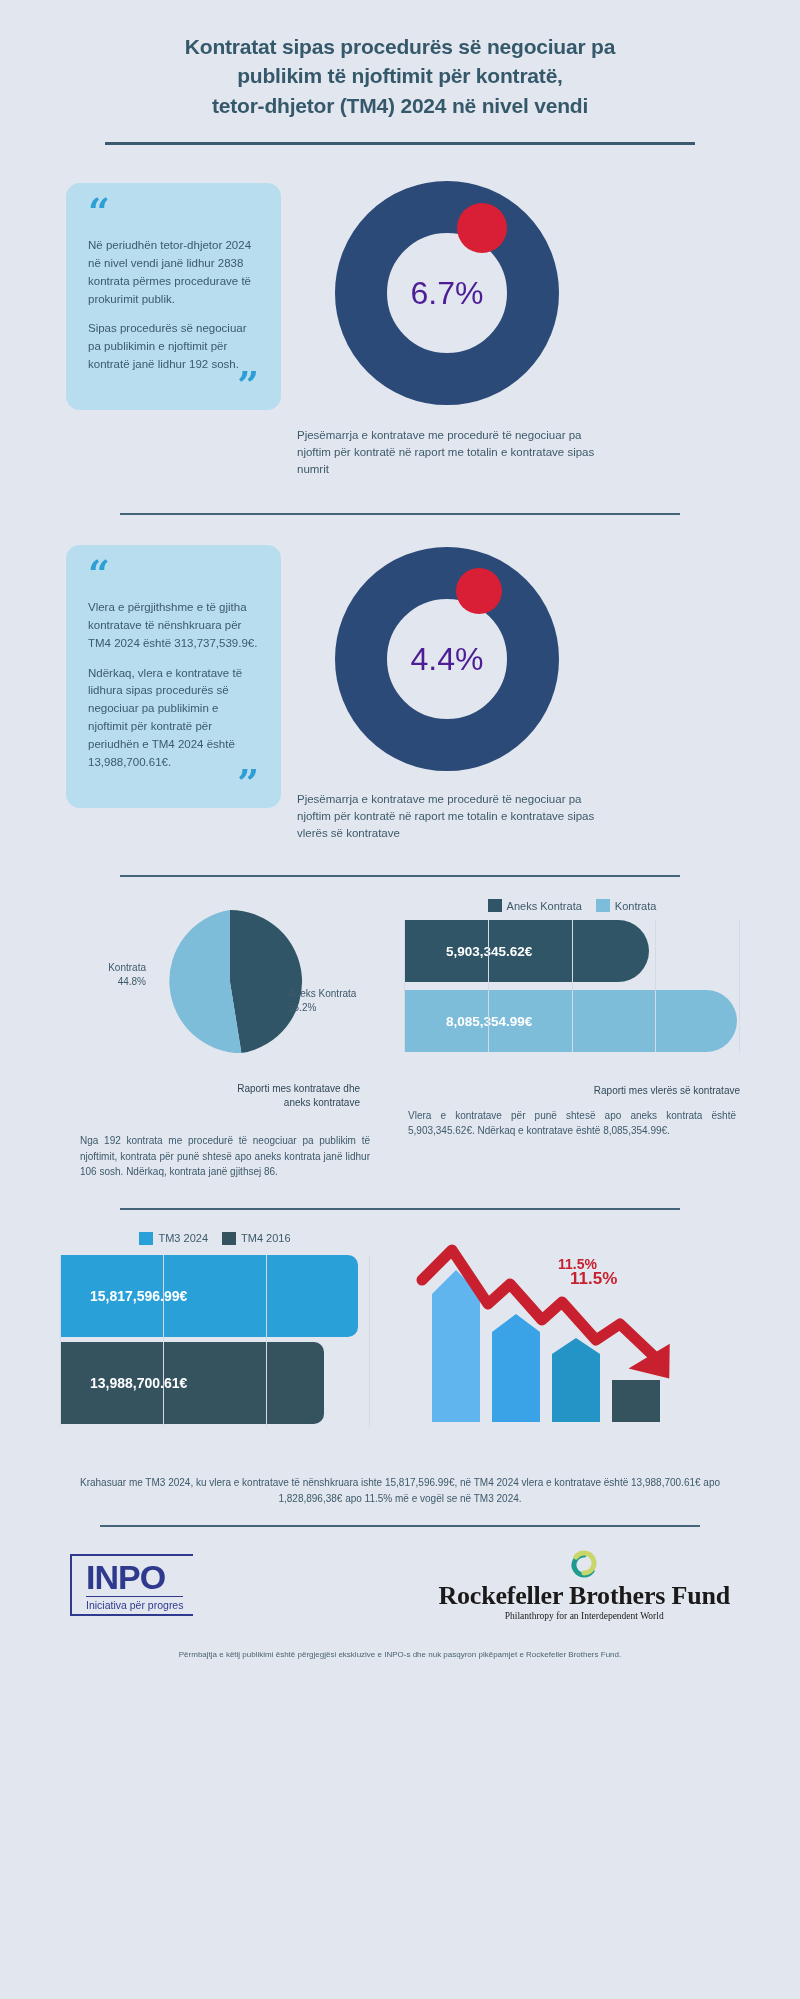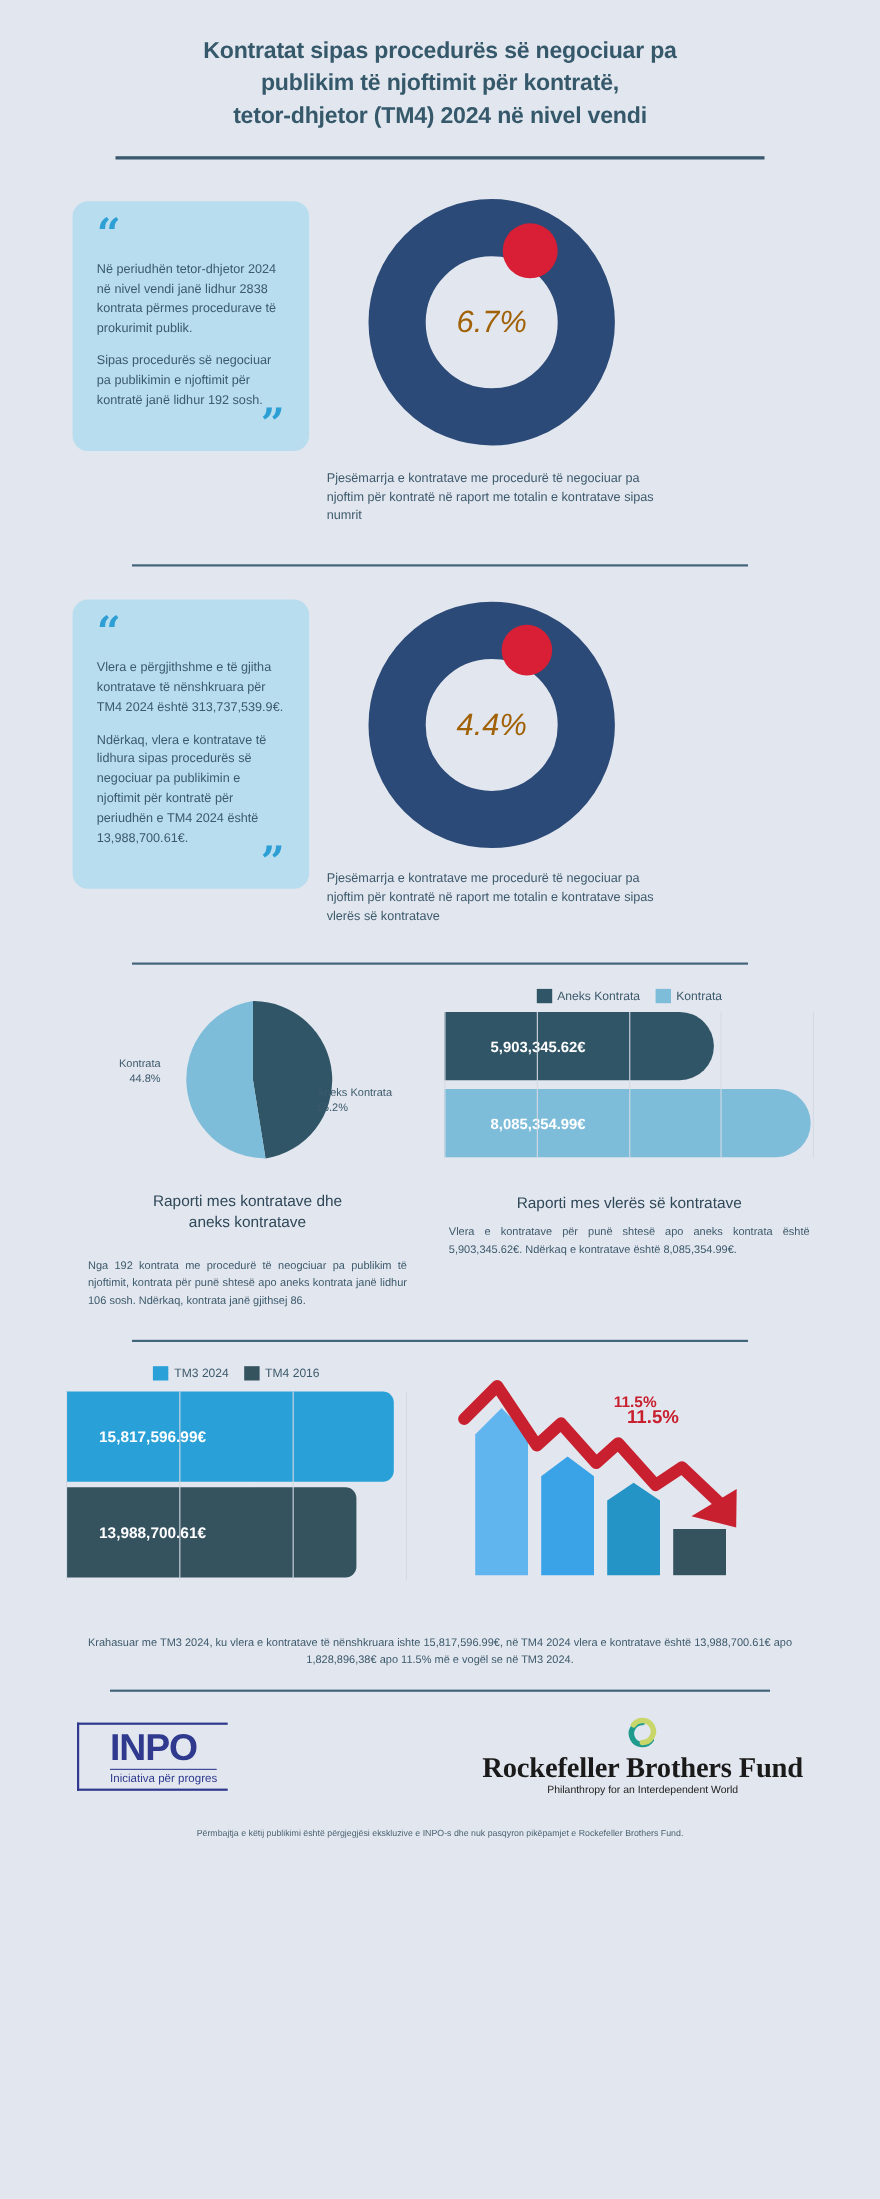--- a/index.html
+++ b/index.html
@@ -57,23 +57,22 @@
     color: #3d5a6c;
     margin-top: 10px;
   }
   .quote-card p + p { margin-top: 12px; }
 
   
   .donut-wrap { position: relative; width: 240px; height: 240px; }
   .donut-center-text {
     position: absolute; inset: 0;
     display: flex; align-items: center; justify-content: center;
-    font-size: 28px; color: #a16207;
+    font-size: 32px; color: #4c1d95;
     font-weight: 400;
-    font-style: italic;
   }
   .chart-caption {
     font-size: 11.5px;
     line-height: 1.45;
     text-align: left;
     color: #3d5a6c;
     width: 300px;
   }
 
   
@@ -84,45 +83,45 @@
   .legend-item { display: flex; align-items: center; gap: 5px; }
   .swatch { width: 14px; height: 13px; display:inline-block; }
   .hbar {
     height: 62px;
     border-radius: 0 32px 32px 0;
     display: flex; align-items: center;
     color: #fff; font-size: 13.5px; font-weight: bold;
     padding-left: 42px;
   }
   .sub-head {
-    text-align: center; font-size: 14px; color: #2f4858;
+    text-align: right; font-size: 10px; color: #2f4858;
     line-height: 1.35; font-weight: 400;
   }
   .sub-body {
     font-size: 10px; line-height: 1.55; color: #3d5a6c;
     text-align: justify; margin-top: 10px;
   }
 
   
   .bigbar { border-radius: 0 10px 10px 0; display:flex; align-items:center;
             color:#fff; font-weight:bold; font-size:14px; padding-left: 30px; }
 
   .footnote-1 { font-size: 10px; line-height:1.6; text-align:center; color:#3d5a6c; }
   .footnote-2 { font-size: 8.5px; line-height:1.6; text-align:justify; color:#4a6473; }
   .footnote-3 { font-size: 8px; line-height:1.5; text-align:center; color:#4a6473; }
 
   
   .inpo {
     border: 2px solid #2f3a8f; border-right: none;
-    padding: 4px 10px 3px 28px; display:inline-block; position:relative;
+    padding: 4px 10px 3px 14px; display:inline-block; position:relative;
   }
   .inpo-word { font-size: 34px; font-weight: bold; color:#2f3a8f; letter-spacing:-1px; line-height:1; font-family:"Liberation Sans",sans-serif;}
   .inpo-tag { font-size: 10.5px; color:#2f3a8f; border-top:1.5px solid #2f3a8f; padding-top:2px; margin-top:2px;}
   .rbf-name { font-family:"Liberation Serif", serif; font-size: 26px; font-weight:bold; color:#1a1a1a; letter-spacing:-0.2px;}
-  .rbf-tag { font-family:Liberation Sans, sans-serif; font-size: 9.5px; color:#1a1a1a; }
+  .rbf-tag { font-family:Liberation Serif, serif; font-size: 9.5px; color:#1a1a1a; }
 </style>
 </head>
 <body>
 
 <div class="page">
 
   <div class="title">
     <div>Kontratat sipas procedurës së negociuar pa</div>
     <div>publikim të njoftimit për kontratë,</div>
     <div>tetor-dhjetor (TM4) 2024 në nivel vendi</div>

